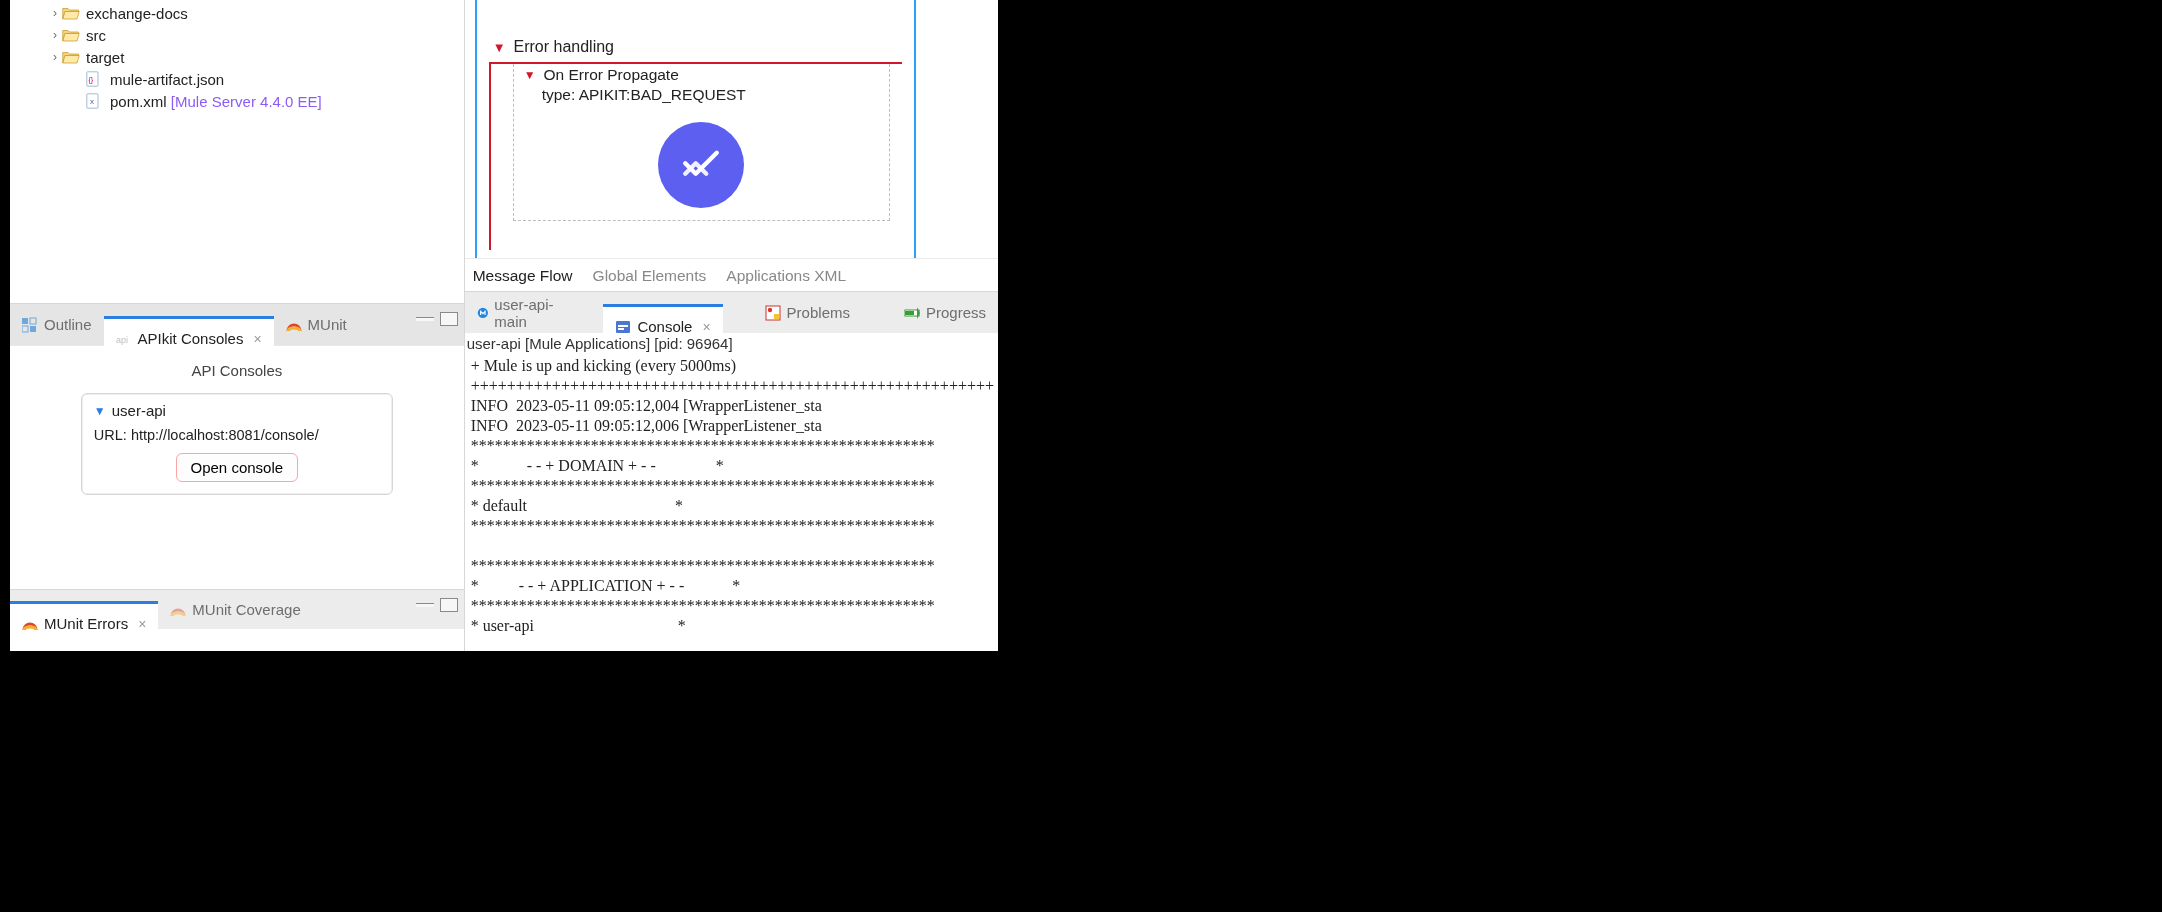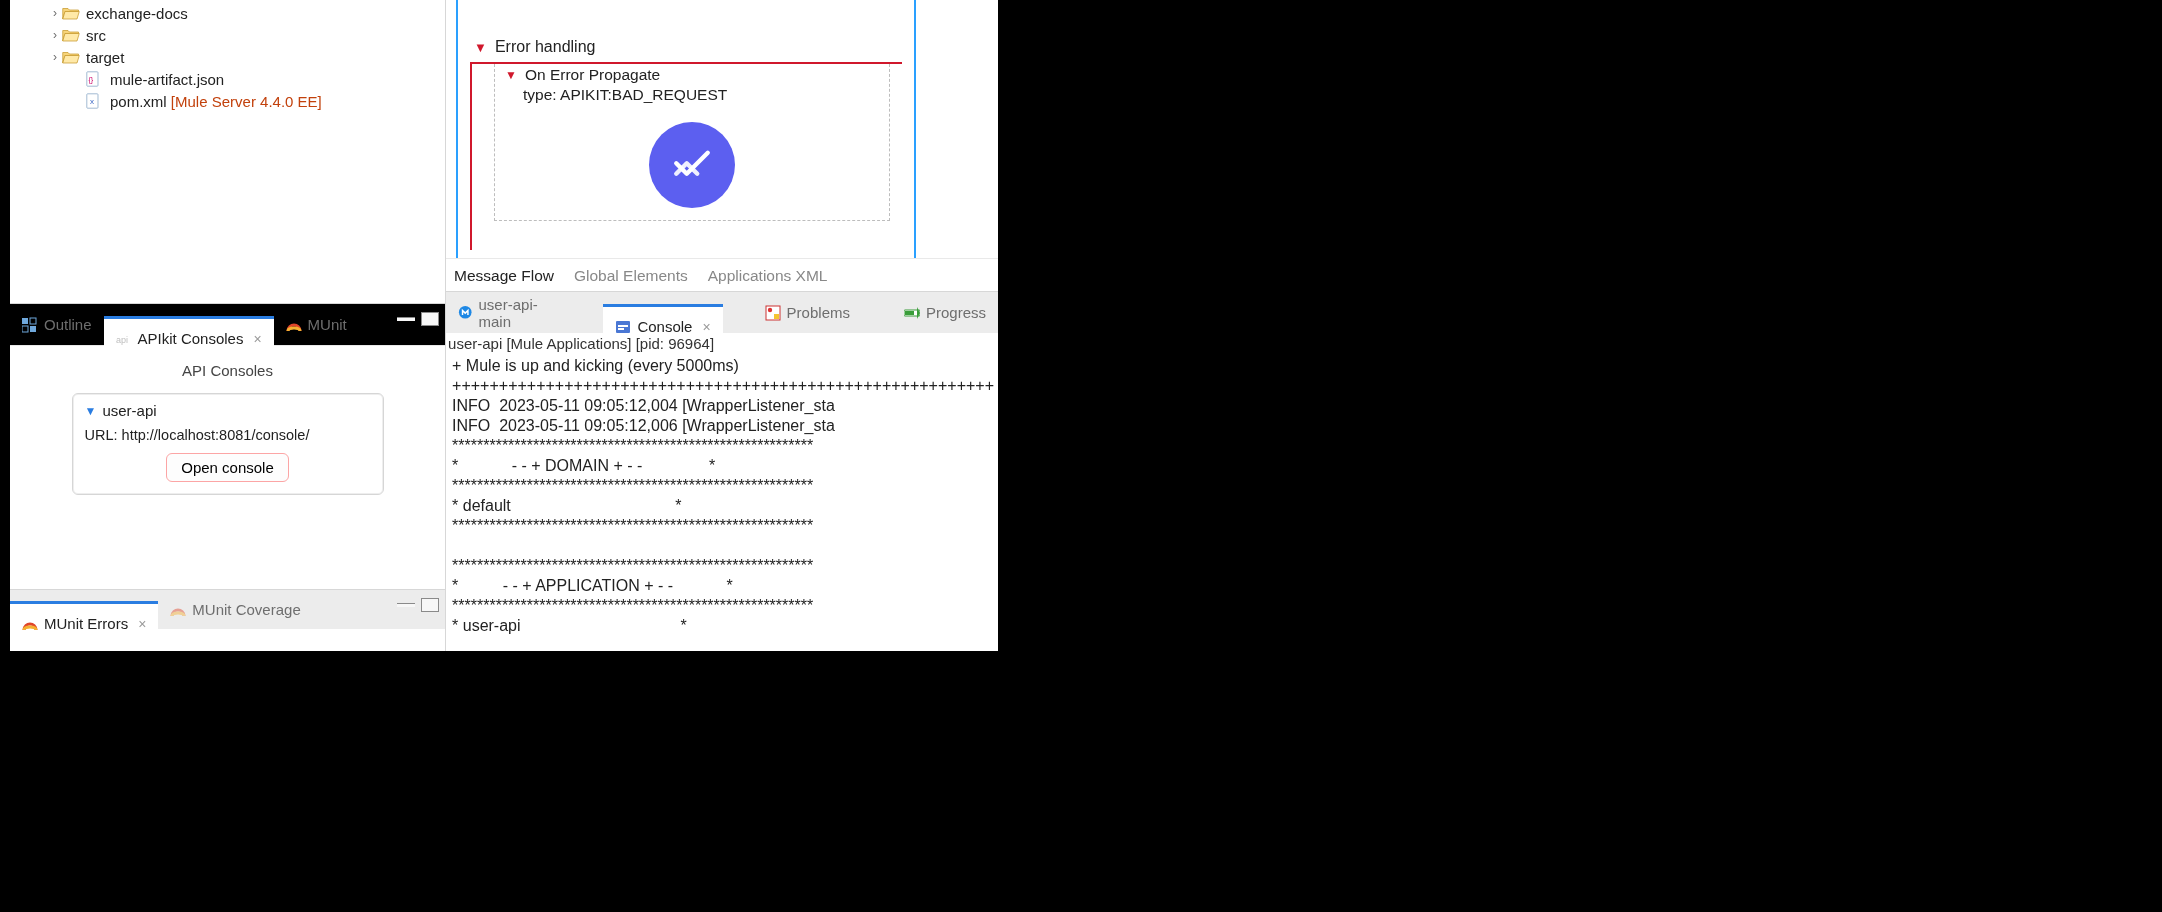--- a/index.html
+++ b/index.html
@@ -7,23 +7,23 @@
   .stage { width: 2162px; height: 912px; background: #000; position: relative; }
   .ide { position: absolute; left: 10px; top: 0; width: 988px; height: 651px; background: #fff; display: flex; }
   
   .left-col { width: 460px; display: flex; flex-direction: column; border-right: 1px solid #d7d7d7; }
   .proj { flex: 1 1 auto; padding: 2px 6px 4px 10px; font-size: 15px; color: #222; overflow: hidden; }
   .tree-row { display: flex; align-items: center; height: 22px; white-space: nowrap; }
   .tw { width: 14px; display: inline-flex; justify-content: center; color: #6e6e6e; font-size: 12px; }
   .ind { display: inline-block; }
   .folder-icon { display: inline-flex; width: 18px; height: 16px; margin-right: 6px; }
   .file-icon { display: inline-flex; width: 18px; height: 16px; margin-right: 6px; }
-  .decor { color: #c2410c; }
-  
-  .ll-tabs { border-top: 1px solid #d7d7d7; background: #000000; display:flex; align-items:center; height:42px; position:relative; }
+  .decor { color: #8b5cf6; }
+  
+  .ll-tabs { border-top: 1px solid #d7d7d7; background: #e5e5e5; display:flex; align-items:center; height:42px; position:relative; }
   .ll-tab { display:inline-flex; align-items:center; height:42px; padding:0 12px; font-size:15px; color:#6e6e6e; gap:6px; }
   .ll-tab.active { background:#fff; border-top:3px solid #2a7de1; color:#222;margin-top:25px; }
   .ll-tab .x { color:#9a9a9a; font-size:14px; margin-left:4px; }
   .tabstrip-ctrls { position:absolute; right:6px; top:8px; display:flex; gap:6px; }
   .sqbtn { width:18px; height:14px; border:1px solid #8a8a8a; background:#f7f7f7; }
   .ll-body { background:#fff; padding:10px 22px 8px; font-size:15px; color:#222; border-top:1px solid #e9e9e9; height:244px; }
   .ll-title { text-align:center; color:#444; margin:6px 0 14px; }
   .card { margin: 0 auto; width: 312px; border:1px solid #d6d6d6; border-radius:6px; padding:8px 12px 12px; box-shadow: inset 0 0 0 1px #eee; }
   .card-h { display:flex; align-items:center; gap:6px; }
   .tri { color:#2a7de1; font-size:12px; }
@@ -45,21 +45,21 @@
   .prop-name { font-size:15.5px; color:#222; }
   .prop-type { font-size:15.5px; color:#222; margin-left:18px; }
   .big-circle { width:86px; height:86px; border-radius:50%; background:#5c5ff0; margin:18px auto 2px; display:flex; align-items:center; justify-content:center; }
   .big-circle svg { width:42px; height:42px; }
   .editor-tabs { position: relative; height:32px; display:flex; gap:20px; align-items:flex-end; padding:0 4px 2px 0; font-size:15.5px; }
   .editor-tabs .etab { color:#888; padding:4px 0; }
   .editor-tabs .etab.active { color:#222; }
   .editor-tabs-wrap { border-top:1px solid #e9e9e9; padding:0 8px;}
   
   .br-tabs { border-top:1px solid #d7d7d7; background:#ececec; display:flex; align-items:center; height:42px;gap:30px; }
-  .console-area { flex:1; background:#fff; font-family: Liberation Sans, sans-serif; font-size:16px; color:#222; padding:2px 4px 2px 6px; overflow:hidden; white-space:pre; line-height:20px;}
+  .console-area { flex:1; background:#fff; font-family: Liberation Serif, serif; font-size:16px; color:#222; padding:2px 4px 2px 6px; overflow:hidden; white-space:pre; line-height:20px;}
   .console-head { font-family: -apple-system, Arial; font-size:15px; color:#333; padding:2px 0 2px 2px;}
   
   .ic { width:16px; height:16px; display:inline-block; }
   .outline-icon { width:16px; height:16px; display:inline-block;}
 </style>
 </head>
 <body>
 
 <div class="stage">
   <div class="ide">

